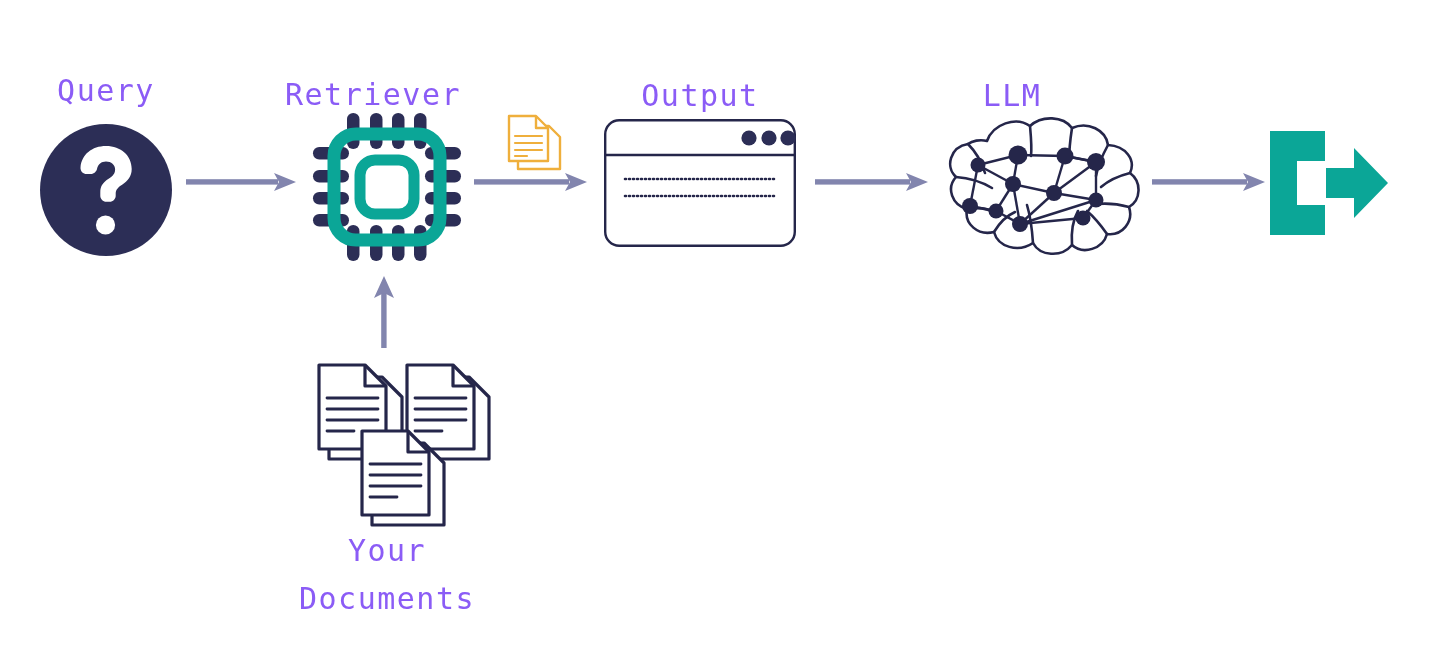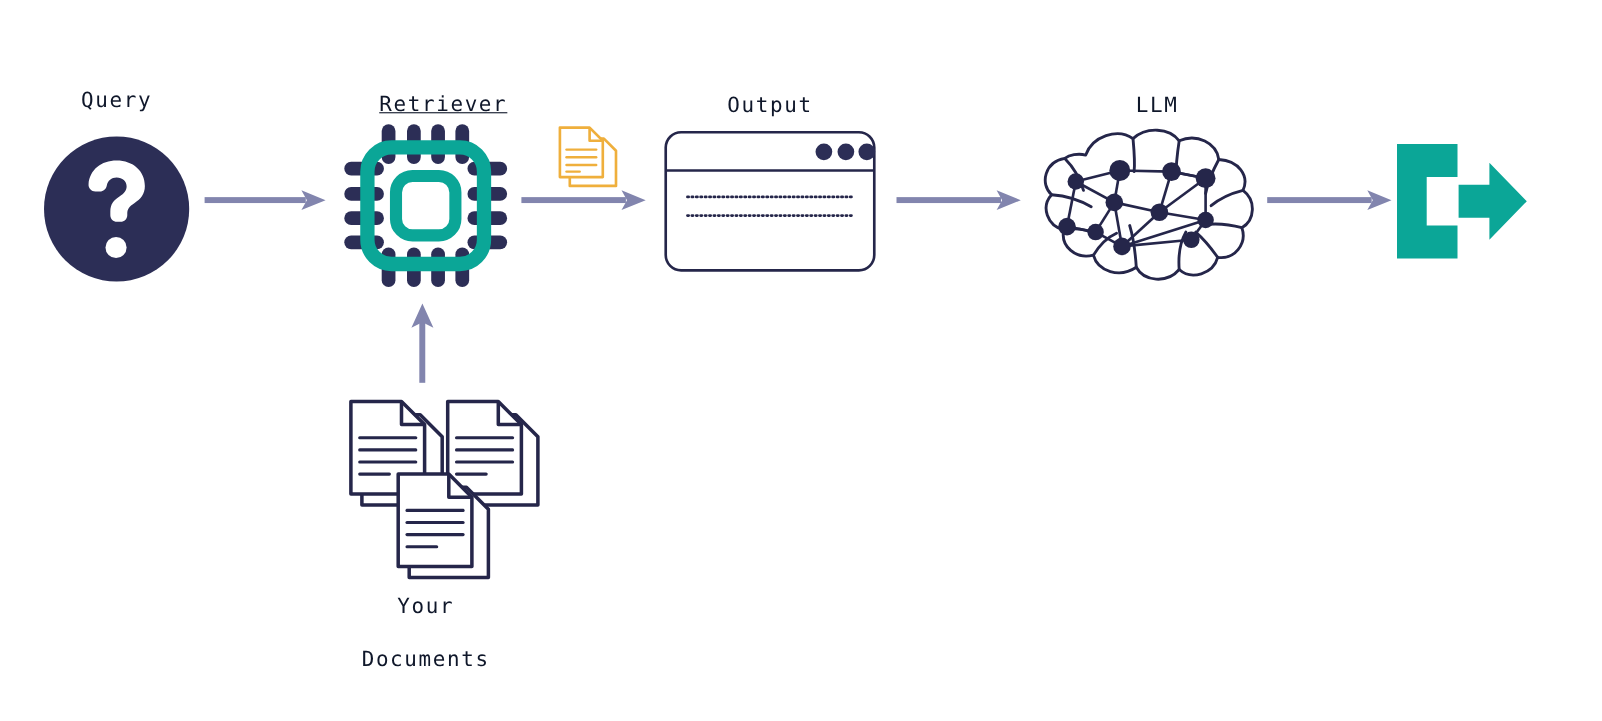--- a/index.html
+++ b/index.html
@@ -12,23 +12,23 @@
   }
   #canvas {
     position: relative;
     width: 1456px;
     height: 655px;
     background: #ffffff;
     overflow: hidden;
   }
   .node-label {
     position: absolute;
-    color: #0f172a;
+    color: #8b5cf6;
     font-family: "DejaVu Sans Mono", monospace;
-    font-size: 19px;
+    font-size: 30px;
     letter-spacing: 1.5px;
     text-align: center;
     white-space: pre;
     line-height: 36px;
   }
   .stage { position: absolute; }
   svg { display: block; overflow: visible; }
 </style>
 </head>
 <body>
@@ -45,21 +45,21 @@
     </svg>
   </div>
 
   <div class="stage" style="left:186px; top:172px;">
     <svg width="112" height="20" viewBox="0 0 112 20">
       <rect x="0" y="7.2" width="92" height="5.4" fill="#8285ae"></rect>
       <path d="M88 1 L110 10 L88 19 L93 10 Z" fill="#8285ae"></path>
     </svg>
   </div>
 
-  <div class="node-label" style="left:303px; top:77px; width:200px;text-decoration:underline;">Retriever</div>
+  <div class="node-label" style="left:273px; top:77px; width:200px;">Retriever</div>
 
   <div class="stage" style="left:313px; top:113px;">
     <svg width="148" height="148" viewBox="0 0 148 148">
       <g fill="#2c2e56">
         <rect x="34" y="0" width="12.5" height="36" rx="6.2"></rect>
         <rect x="57" y="0" width="12.5" height="36" rx="6.2"></rect>
         <rect x="79" y="0" width="12.5" height="36" rx="6.2"></rect>
         <rect x="101" y="0" width="12.5" height="36" rx="6.2"></rect>
         <rect x="34" y="112" width="12.5" height="36" rx="6.2"></rect>
         <rect x="57" y="112" width="12.5" height="36" rx="6.2"></rect>
@@ -114,21 +114,21 @@
     </svg>
   </div>
 
   <div class="stage" style="left:815px; top:172px;">
     <svg width="115" height="20" viewBox="0 0 115 20">
       <rect x="0" y="7.2" width="95" height="5.4" fill="#8285ae"></rect>
       <path d="M91 1 L113 10 L91 19 L96 10 Z" fill="#8285ae"></path>
     </svg>
   </div>
 
-  <div class="node-label" style="left:952px; top:78px; width:200px;">LLM</div>
+  <div class="node-label" style="left:912px; top:78px; width:200px;">LLM</div>
 
   <div class="stage" style="left:930px; top:110px;">
     <svg width="216" height="156" viewBox="0 0 216 156">
       <g fill="none" stroke="#25264a" stroke-width="2.6" stroke-linejoin="round" stroke-linecap="round">
 
         <path d="M57 31 C63 14 86 6 100 16 C112 5 133 6 142 18 C158 11 176 20 178 35
                  C196 36 206 50 200 63 C212 72 211 90 199 97 C204 112 192 126 177 124
                  C173 139 153 145 142 135 C131 148 110 146 103 133 C88 143 68 137 64 122
                  C48 126 34 114 37 99 C22 95 16 78 26 67 C15 57 20 37 38 34 C42 31 50 29 57 31 Z"></path>
 

